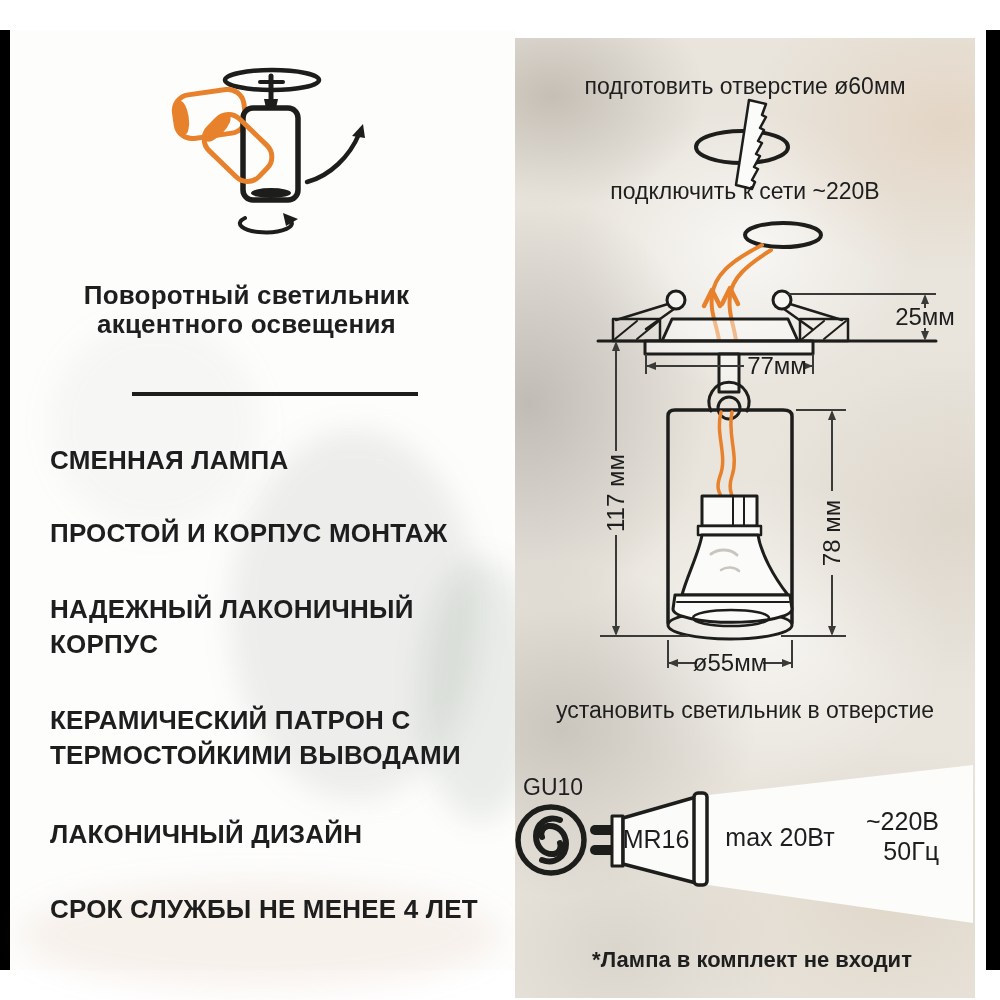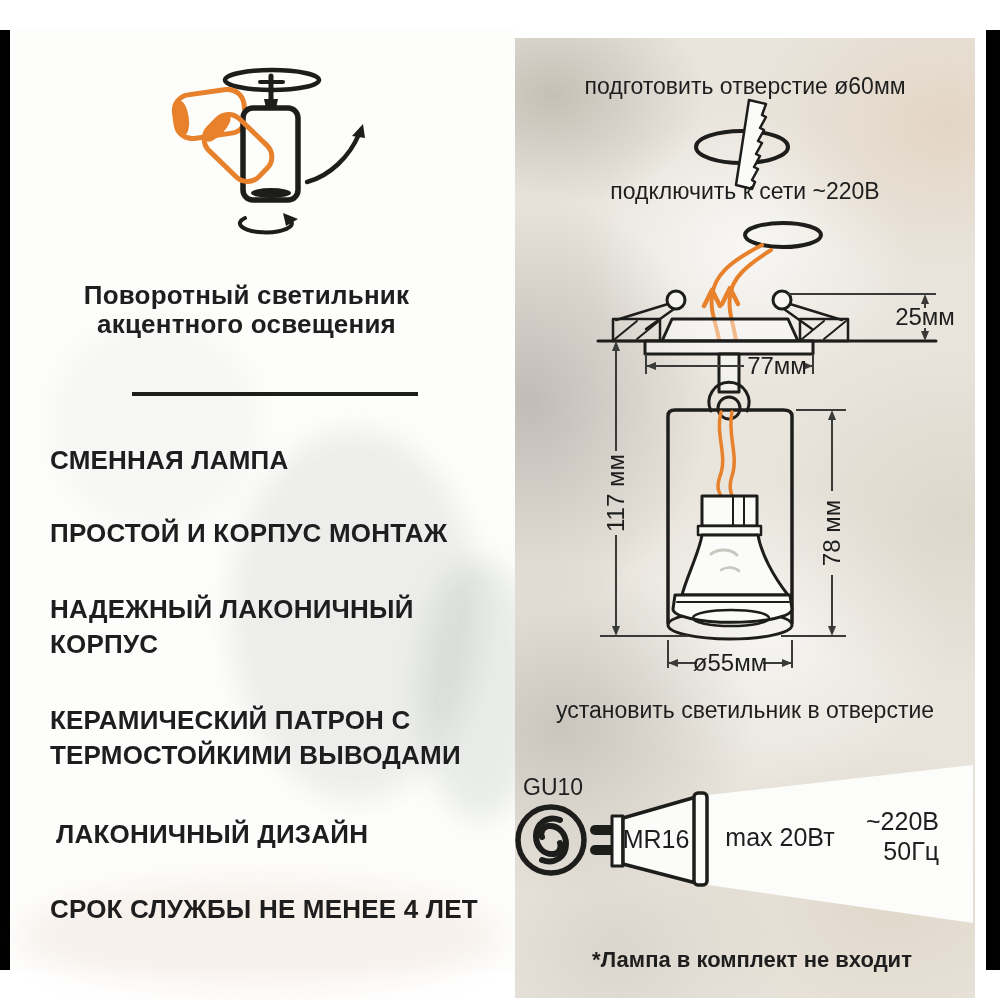--- a/index.html
+++ b/index.html
@@ -16,21 +16,21 @@
   .b2{left:410px;top:530px;width:120px;height:260px;background:rgba(60,85,60,.10);}
   .b3{left:10px;top:850px;width:480px;height:110px;background:rgba(205,155,125,.12);}
   .b4{left:40px;top:290px;width:210px;height:210px;background:rgba(150,150,150,.07);}
   .hero{position:absolute;left:140px;top:30px;width:240px;height:200px;}
   .title{position:absolute;left:0;top:234px;width:473px;text-align:center;
          font-size:26px;font-weight:bold;line-height:29px;letter-spacing:.2px;}
   .divider{position:absolute;left:122px;top:362px;width:286px;height:4px;background:#1d1d1b;}
   .features{position:absolute;left:40px;top:0;width:470px;margin:0;padding:0;list-style:none;}
   .features li{position:absolute;left:0;width:470px;font-size:26px;font-weight:bold;
                line-height:35px;letter-spacing:.2px;white-space:pre-line;}
-  .f0{top:413px;} .f1{top:486px;} .f2{top:562px;} .f3{top:673px;} .f4{top:787px;margin-left:6px;} .f5{top:862px;}
+  .f0{top:413px;} .f1{top:486px;} .f2{top:562px;} .f3{top:673px;} .f4{top:787px;} .f5{top:862px;}
 
   
   .right-col{position:absolute;left:515px;top:38px;width:460px;height:960px;
      background-color:#e9e5dd;
      background-image:
        radial-gradient(220px 160px at 8% 6%, rgba(167,159,148,.55), transparent 70%),
        radial-gradient(300px 220px at 94% 9%, rgba(224,203,182,.60), transparent 70%),
        radial-gradient(260px 300px at 3% 38%, rgba(152,147,142,.50), transparent 70%),
        radial-gradient(240px 200px at 50% 22%, rgba(255,255,255,.70), transparent 70%),
        radial-gradient(300px 260px at 96% 50%, rgba(210,200,186,.50), transparent 70%),

